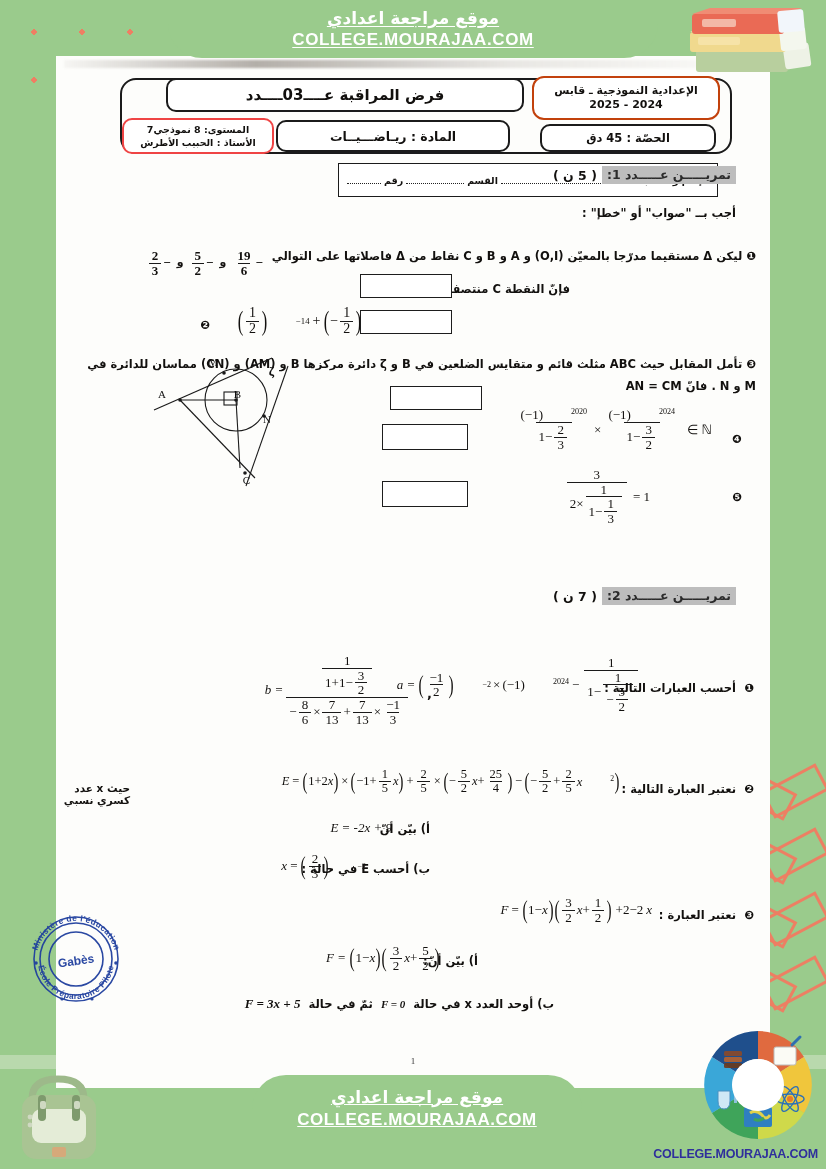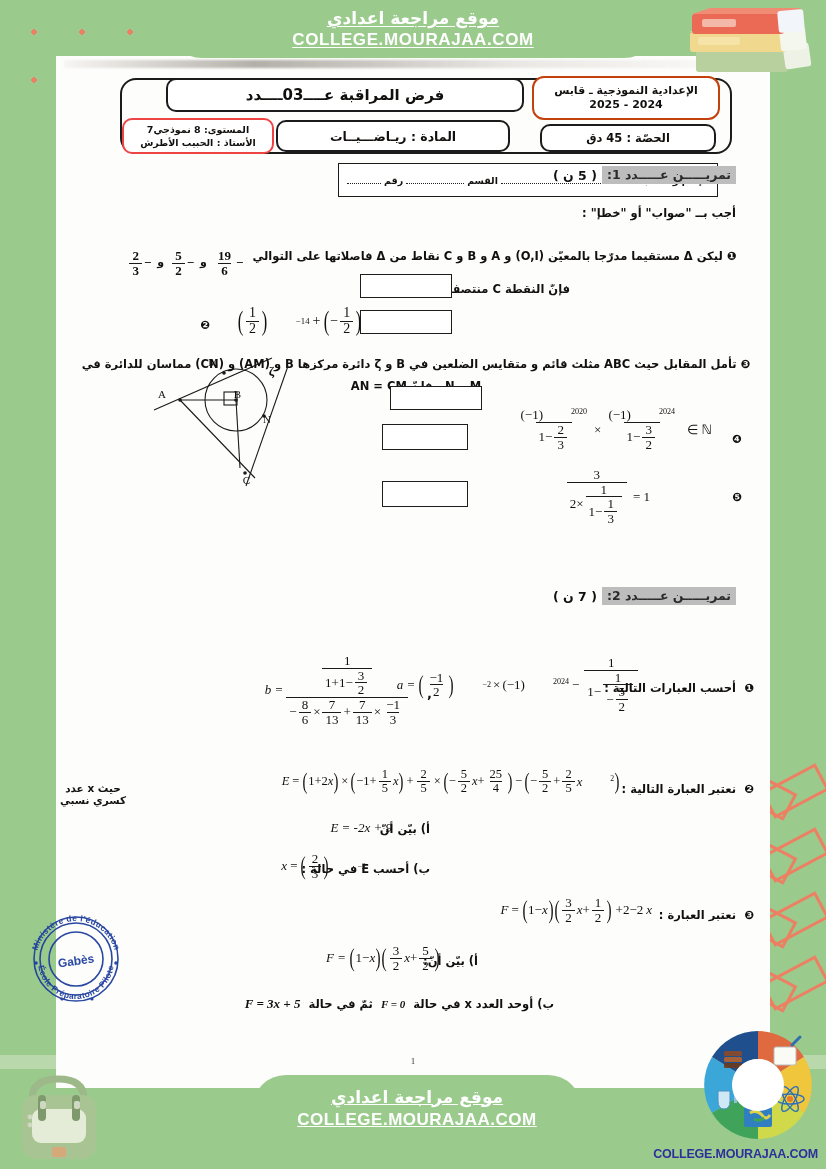--- a/index.html
+++ b/index.html
@@ -7,21 +7,21 @@
   html, body { margin:0; padding:0; }
   body {
     width: 826px; height: 1169px;
     font-family: "Liberation Serif", serif;
     background: #ffffff;
     overflow: hidden;
     position: relative;
   }
 
   
-  #page { position:absolute; inset:0; width:826px; height:1169px; overflow:hidden;text-align:center; }
+  #page { position:absolute; inset:0; width:826px; height:1169px; overflow:hidden; }
 
   .band-top {
     position:absolute; left:0; top:0; width:826px; height:72px;
     background:#9acb8c;
   }
   .band-left {
     position:absolute; left:0; top:0; width:56px; height:1169px;
     background:#9acb8c;
   }
   .band-right {

